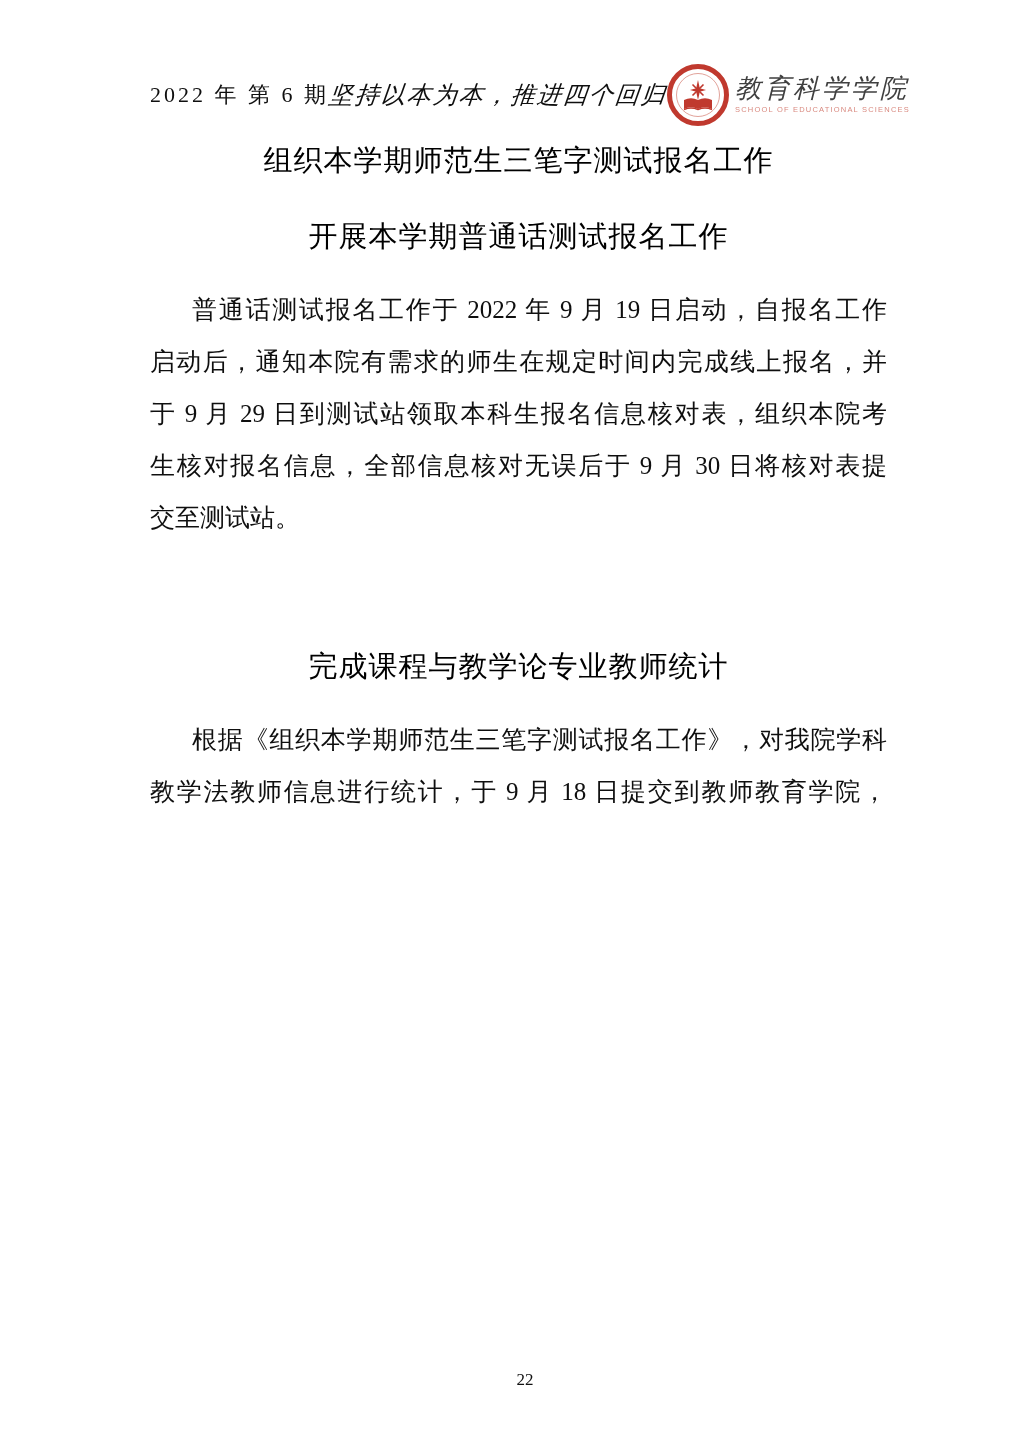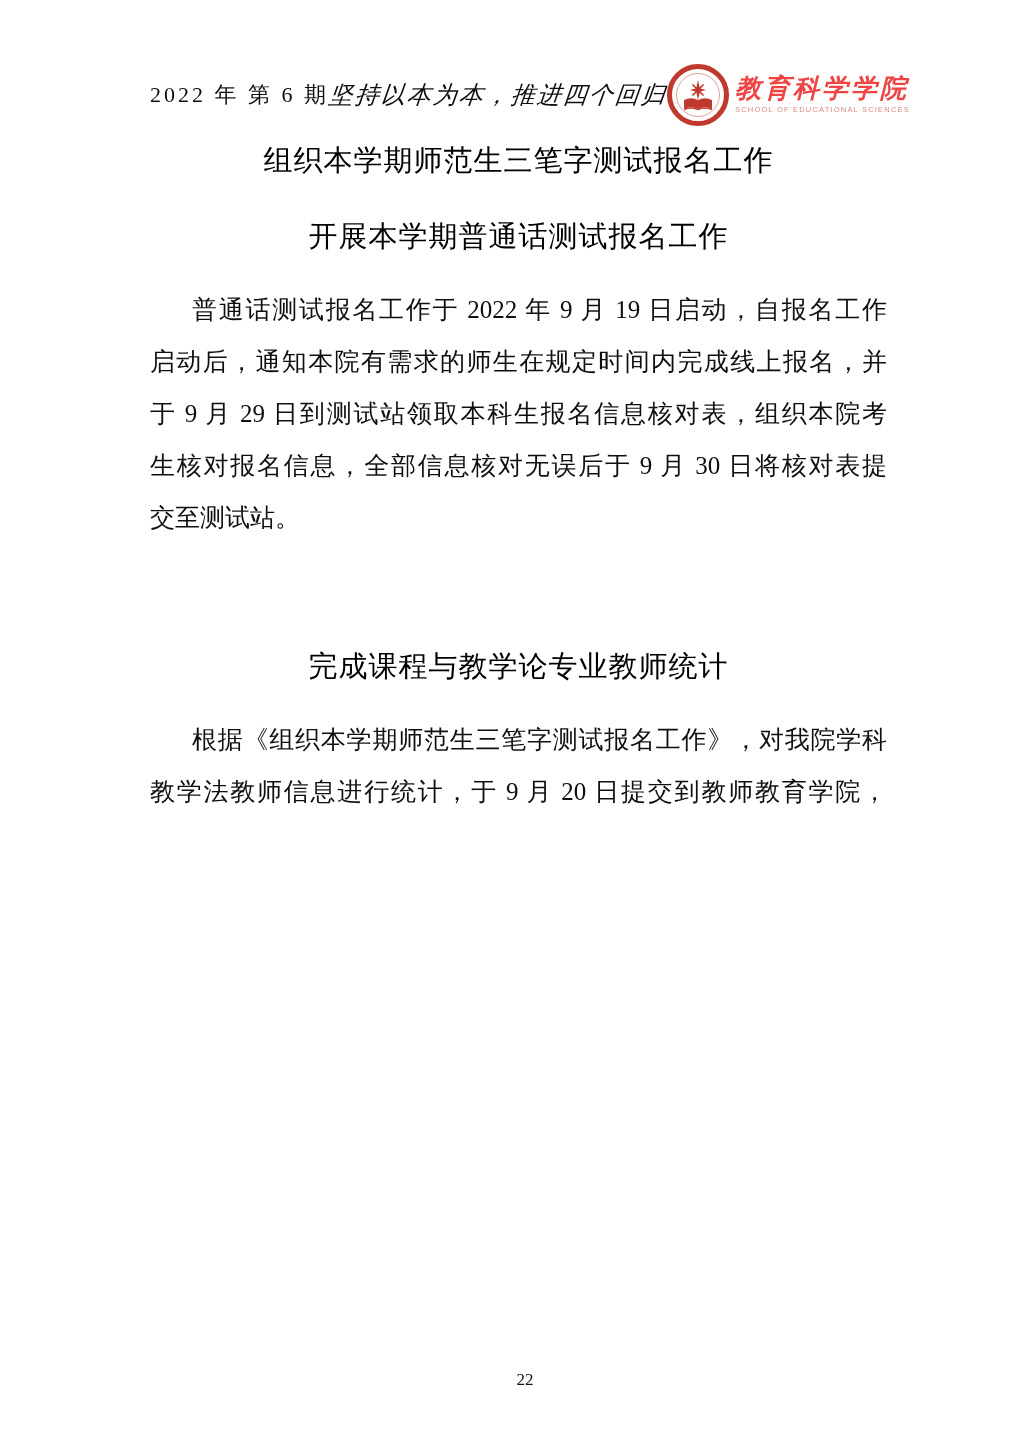--- a/index.html
+++ b/index.html
@@ -38,22 +38,22 @@
     transform: skewX(-6deg);
   }
   .logo {
     display: flex;
     align-items: center;
     gap: 6px;
   }
   .emblem { width: 62px; height: 62px; flex: 0 0 auto; }
   .logo-text { display: flex; flex-direction: column; line-height: 1; }
   .logo-title {
-    color: #ef4444;
-    font-weight: 700;
+    color: #404040;
+    font-weight: 400;
     font-size: 26px;
     letter-spacing: 3px;
     font-style: italic;
     white-space: nowrap;
   }
   .logo-subtitle {
     color: #d98a80;
     font-size: 7.5px;
     letter-spacing: 1.2px;
     margin-top: 4px;
@@ -136,21 +136,21 @@
       <div class="line indent">普通话测试报名工作于 2022 年 9 月 19 日启动，自报名工作</div>
       <div class="line">启动后，通知本院有需求的师生在规定时间内完成线上报名，并</div>
       <div class="line">于 9 月 29 日到测试站领取本科生报名信息核对表，组织本院考</div>
       <div class="line">生核对报名信息，全部信息核对无误后于 9 月 30 日将核对表提</div>
       <div class="line no-stretch">交至测试站。</div>
     </div>
 
     <h2 class="section-title title-3">完成课程与教学论专业教师统计</h2>
     <div class="para">
       <div class="line indent">根据《组织本学期师范生三笔字测试报名工作》，对我院学科</div>
-      <div class="line">教学法教师信息进行统计，于 9 月 20 日提交到教师教育学院，</div>
+      <div class="line">教学法教师信息进行统计，于 9 月 18 日提交到教师教育学院，</div>
     </div>
 
   </div>
 
   <div class="footer">
     <span>22</span>
   </div>
 
 </div>
 

